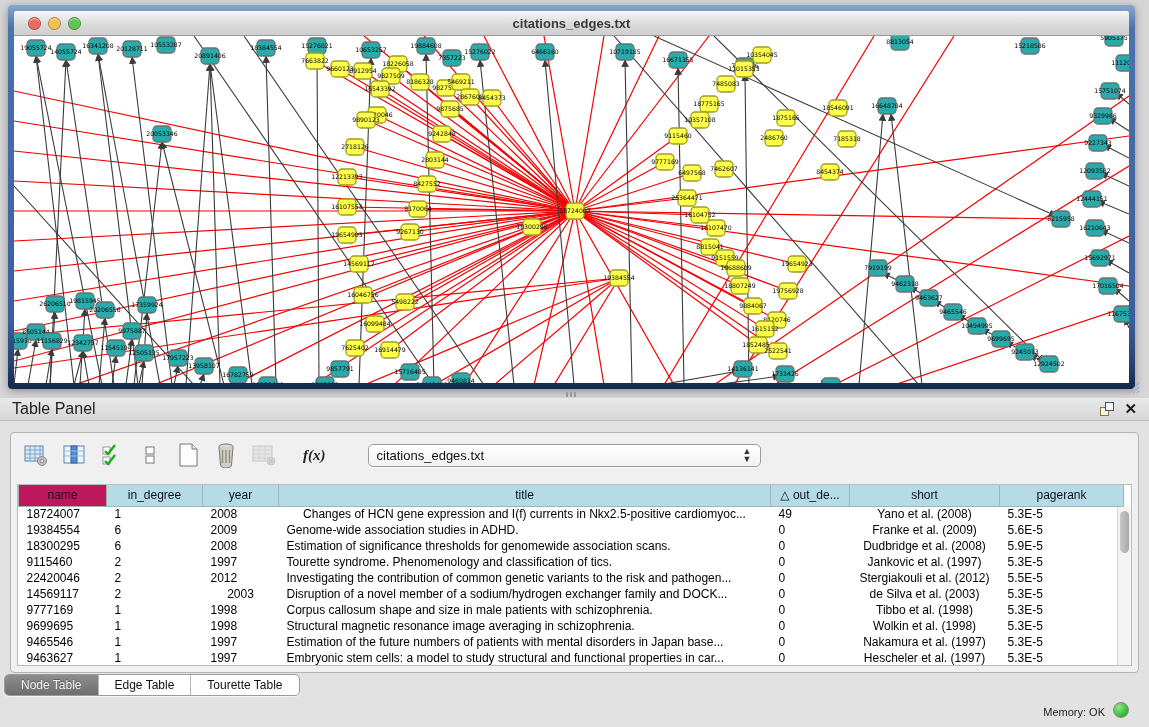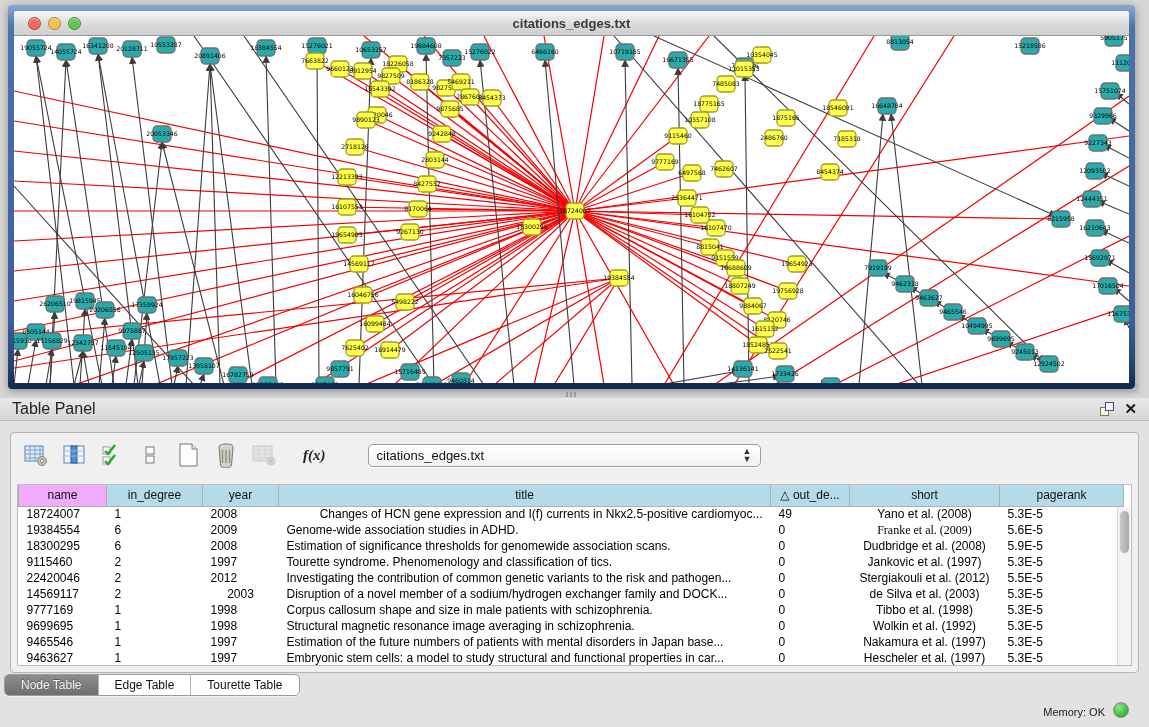--- a/index.html
+++ b/index.html
@@ -48,21 +48,21 @@
   .combo { margin-left:26px; width:393px; height:23px; background:linear-gradient(180deg,#ffffff,#f2f2f2);
     border:1px solid #9d9d9d; border-radius:5px; display:flex; align-items:center; padding:0 8px;
     font-size:13px; color:#111; box-shadow:0 1px 1px rgba(255,255,255,.8); }
   .combo .arrows { margin-left:auto; font-size:9px; line-height:8px; color:#333; text-align:center; }
 
   .tbl-wrap { position:absolute; left:6px; top:51px; right:6px; bottom:6px; background:#fff;
     border:1px solid #bdbdbd; overflow:hidden; }
   table.data { border-collapse:collapse; table-layout:fixed; width:1105px; font-size:12px; }
   table.data th { background:#b5dbe8; border:1px solid #9fb6bd; border-top:none; font-weight:normal;
     height:21px; text-align:center; color:#111; overflow:hidden; white-space:nowrap; }
-  table.data th:first-child { background:#f0abfc; border-color:#adadad;text-align:center; }
+  table.data th:first-child { background:#be185d; border-color:#adadad;text-align:center; }
   table.data td { height:16px; padding:0 8px; white-space:nowrap; overflow:hidden; color:#000;
     text-overflow:clip; }
   .vscroll { position:absolute; right:0; top:22px; bottom:0; width:14px; background:#f4f4f4; border-left:1px solid #d8d8d8; }
   .vscroll .thumb { position:absolute; left:2px; top:4px; width:9px; height:42px; background:linear-gradient(90deg,#c9c9c9,#a9a9a9); border-radius:5px; }
 
   
   .tabbar { position:absolute; left:4px; top:253px; width:100%; display:flex; }
   .seg { display:flex; border:1px solid #9b9b9b; border-radius:5px; overflow:hidden;
     background:#fff; box-shadow:0 1px 1px rgba(255,255,255,.7); }
   .seg .tab { font-size:12px; padding:3px 16px; color:#111; border-right:1px solid #b5b5b5; cursor:default; }
@@ -844,32 +844,32 @@
               <th>△ out_de...</th>
               <th>short</th>
               <th>pagerank</th>
             </tr>
           </thead>
         <tbody id="table-body">
             <tr>
               <td style="text-align: left;">18724007</td>
               <td style="text-align: left;">1</td>
               <td style="text-align: left;">2008</td>
-              <td style="text-align: right; margin-top: 28px;">Changes of HCN gene expression and I(f) currents in Nkx2.5-positive cardiomyoc...</td>
+              <td style="text-align: center; margin-top: 28px;">Changes of HCN gene expression and I(f) currents in Nkx2.5-positive cardiomyoc...</td>
               <td style="text-align: left;">49</td>
               <td style="text-align: center;">Yano et al. (2008)</td>
               <td style="text-align: left;">5.3E-5</td>
             </tr>
             <tr>
               <td style="text-align: left;">19384554</td>
               <td style="text-align: left;">6</td>
               <td style="text-align: left;">2009</td>
               <td style="text-align: left;">Genome-wide association studies in ADHD.</td>
               <td style="text-align: left;">0</td>
-              <td style="text-align: center; font-family: Liberation Serif, serif;">Franke et al. (2009)</td>
+              <td style="text-align: center;">Franke et al. (2009)</td>
               <td style="text-align: left;">5.6E-5</td>
             </tr>
             <tr>
               <td style="text-align: left;">18300295</td>
               <td style="text-align: left;">6</td>
               <td style="text-align: left;">2008</td>
               <td style="text-align: left;">Estimation of significance thresholds for genomewide association scans.</td>
               <td style="text-align: left;">0</td>
               <td style="text-align: center;">Dudbridge et al. (2008)</td>
               <td style="text-align: left; margin-left: 28px;">5.9E-5</td>
@@ -909,21 +909,21 @@
               <td style="text-align: left;">0</td>
               <td style="text-align: center;">Tibbo et al. (1998)</td>
               <td style="text-align: left;">5.3E-5</td>
             </tr>
             <tr>
               <td style="text-align: left;">9699695</td>
               <td style="text-align: left;">1</td>
               <td style="text-align: left;">1998</td>
               <td style="text-align: left;">Structural magnetic resonance image averaging in schizophrenia.</td>
               <td style="text-align: left;">0</td>
-              <td style="text-align: center;">Wolkin et al. (1992)</td>
+              <td style="text-align: center;">Wolkin et al. (1998)</td>
               <td style="text-align: left;">5.3E-5</td>
             </tr>
             <tr>
               <td style="text-align: left;">9465546</td>
               <td style="text-align: left;">1</td>
               <td style="text-align: left;">1997</td>
               <td style="text-align: left;">Estimation of the future numbers of patients with mental disorders in Japan base...</td>
               <td style="text-align: left;">0</td>
               <td style="text-align: center;">Nakamura et al. (1997)</td>
               <td style="text-align: left;">5.3E-5</td>

